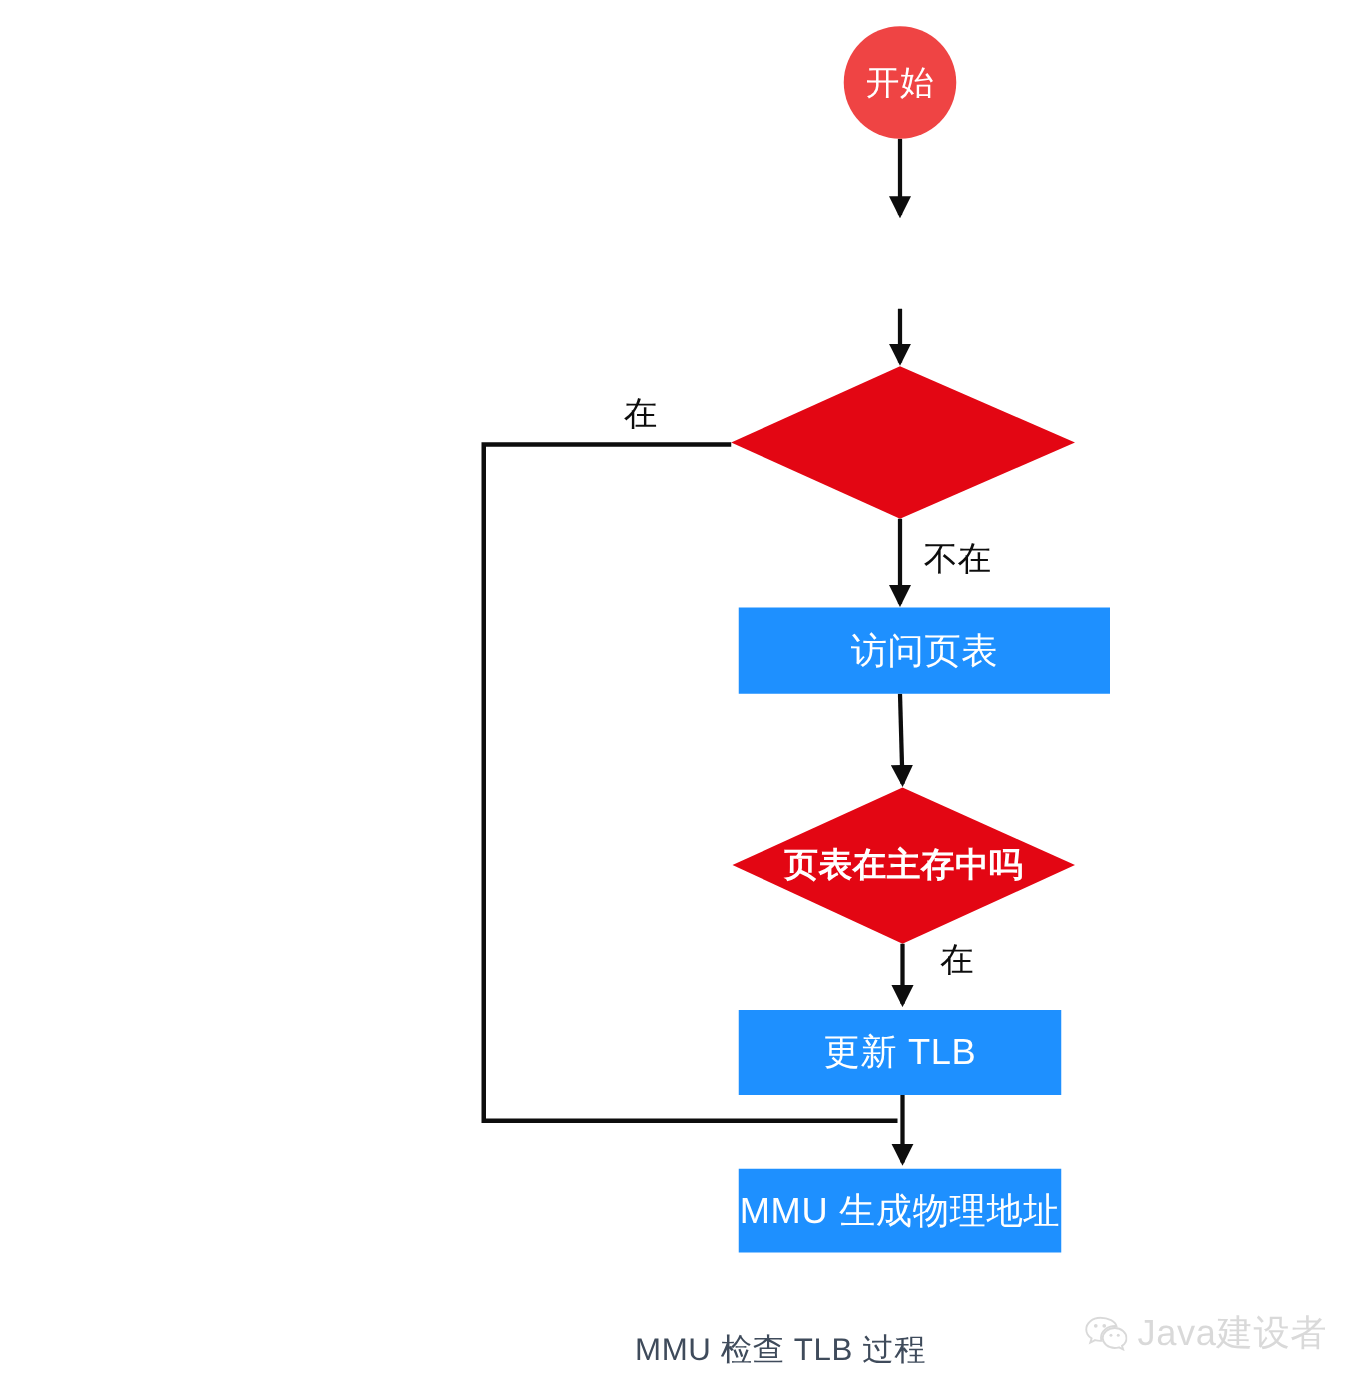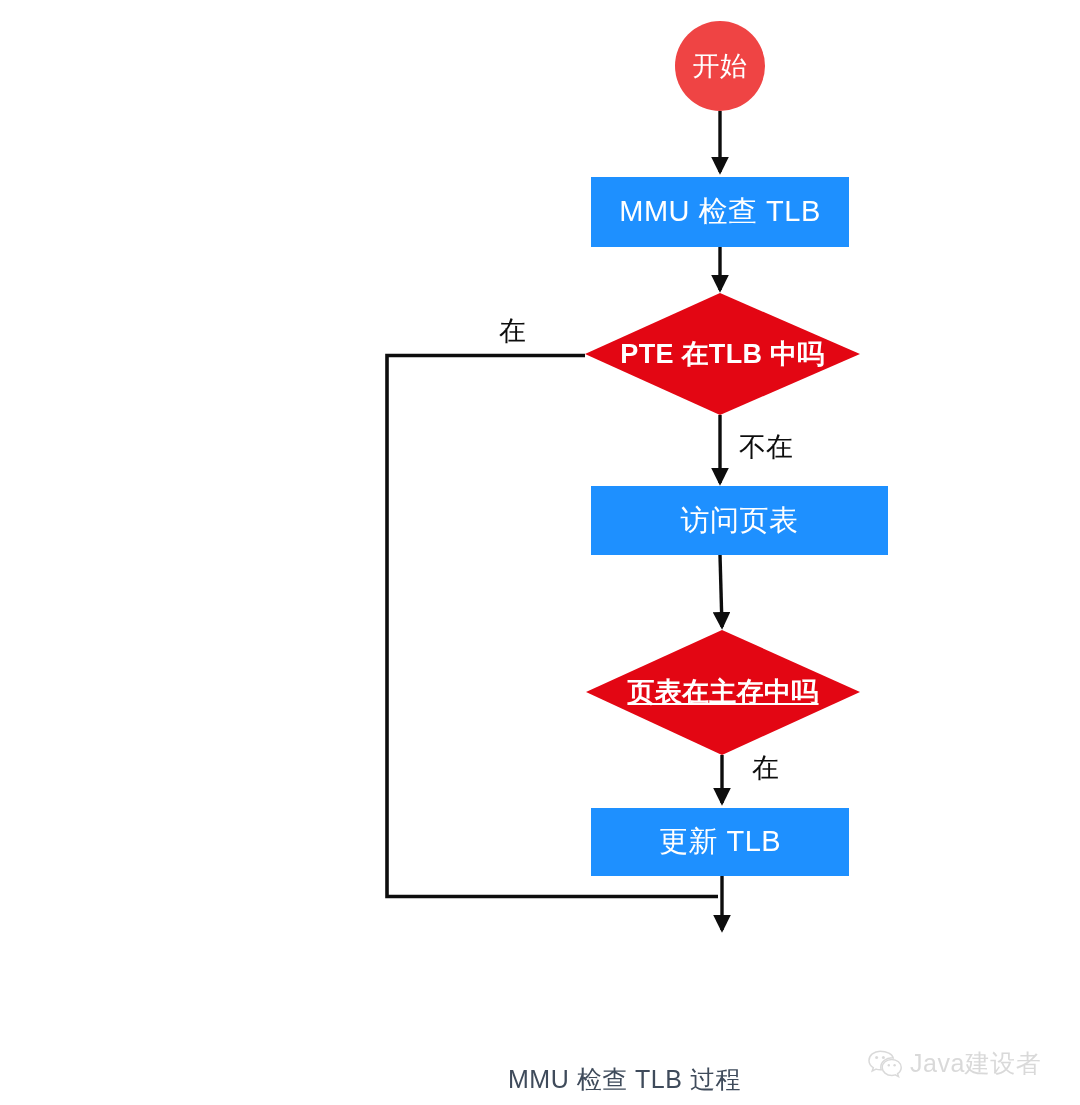--- a/index.html
+++ b/index.html
@@ -75,21 +75,21 @@
     letter-spacing: 0.5px;
   }
 
   
   .watermark {
     position: absolute;
     display: flex;
     align-items: center;
     gap: 8px;
     color: #d8d8d8;
-    font-size: 25px;
+    font-size: 29px;
     white-space: nowrap;
     letter-spacing: 0.5px;
     opacity: 0.95;
   }
   .watermark svg { display: block; }
 </style>
 </head>
 <body>
 
 <div id="canvas">
@@ -115,30 +115,29 @@
 
     <line x1="720" y1="555" x2="722" y2="627" stroke="#0d0d0d" stroke-width="3.4" marker-end="url(#arrow)"></line>
 
     <line x1="722" y1="755" x2="722" y2="803" stroke="#0d0d0d" stroke-width="3.4" marker-end="url(#arrow)"></line>
 
     <line x1="722" y1="876" x2="722" y2="930" stroke="#0d0d0d" stroke-width="3.4" marker-end="url(#arrow)"></line>
   </svg>
 
   <div class="node node-start" style="left:675px; top:21px; width:90px; height:90px;">开始</div>
 
-  <div class="node node-process" style="left:591px; top:177px; width:258px; height:70px;">MMU 检查 TLB</div>
 
-  <div class="node node-decision" style="left:585px; top:324px; width:275px; height:60px;">PTE 在TLB 中吗</div>
 
   <div class="node node-process" style="left:591px; top:486px; width:297px; height:69px;">访问页表</div>
 
-  <div class="node node-decision" style="left:586px; top:662px; width:274px; height:60px;text-decoration:underline;">页表在主存中吗</div>
+  <div class="node node-decision" style="left:586px; top:662px; width:274px; height:60px;">页表在主存中吗</div>
 
   <div class="node node-process" style="left:591px; top:808px; width:258px; height:68px;">更新 TLB</div>
 
+  <div class="node node-process" style="left:591px; top:935px; width:258px; height:67px;">MMU 生成物理地址</div>
 
   <div class="edge-label" style="left:499px; top:318px;">在</div>
 
   <div class="edge-label" style="left:739px; top:434px;text-align:center;">不在</div>
 
   <div class="edge-label" style="left:752px; top:755px;">在</div>
 
   <div class="caption" style="left:508px; top:1063px;">MMU 检查 TLB 过程</div>
 
   <div class="watermark" style="left:868px; top:1047px;">

